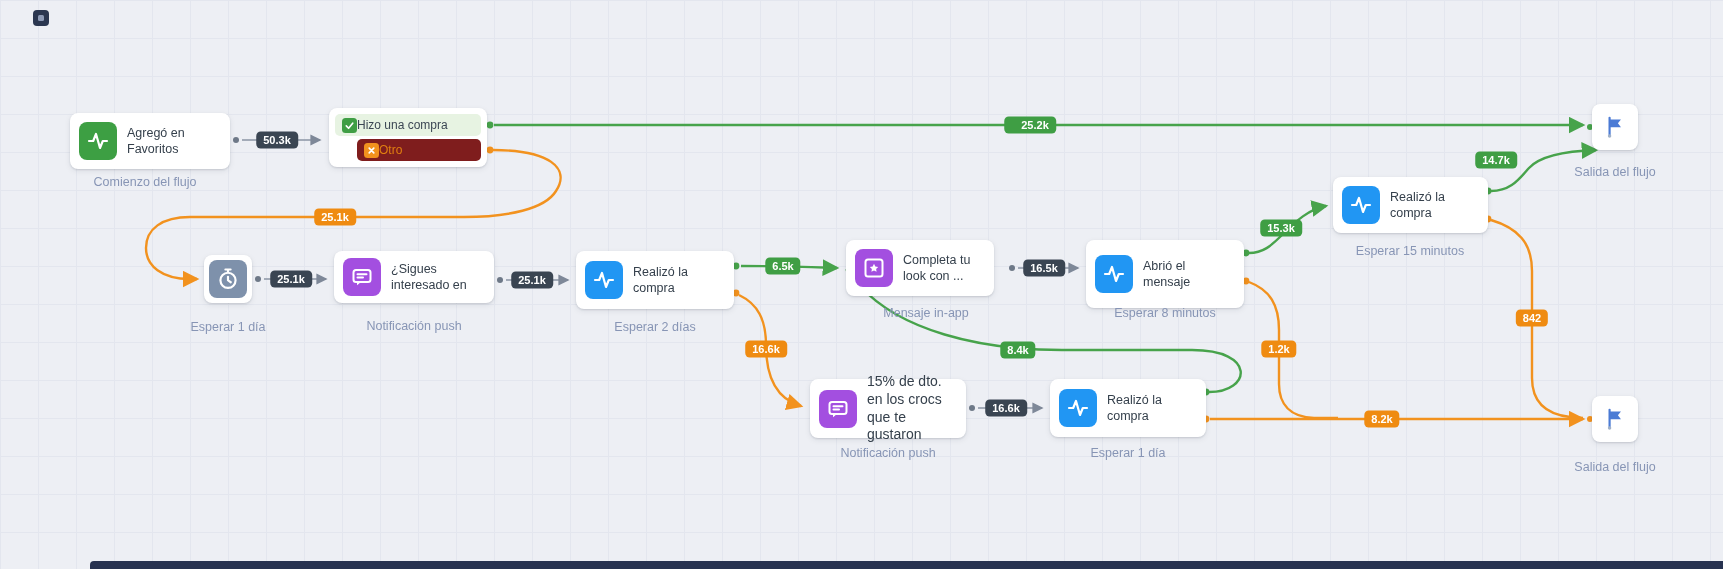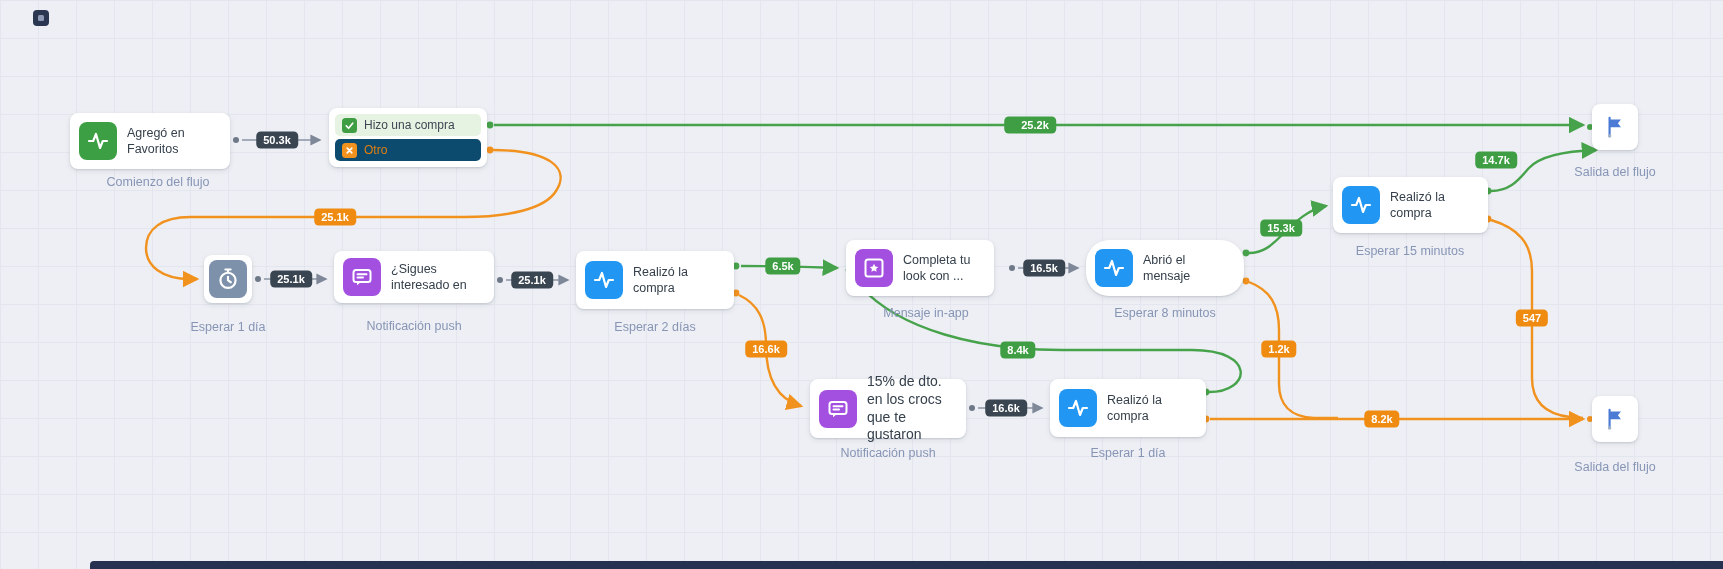--- a/index.html
+++ b/index.html
@@ -30,24 +30,24 @@
   .tile-green { background:#3d9f43; }
   .tile-blue { background:#2196f3; }
   .tile-purple { background:#a34fe0; }
   .tile-slate { background:#7e91ab; }
   .tile-white { background:#fff; }
   .node .title { font-size:12.5px; font-weight:500; color:#35404c; line-height:1.28; }
   .node .title.small-title { font-size:14px; }
   .node.square { padding:5px; justify-content:center; }
 
   .node.cond { flex-direction:column; gap:3px; padding:6px; align-items:stretch; }
-  .cond-row { display:flex; align-items:center; gap:7px; border-radius:5px;
+  .cond-row { display:flex; align-items:center; border-radius:5px;
     padding:3px 7px; height:22px; box-sizing:border-box; }
   .cond-row.yes { background:#e7f3e2; }
-  .cond-row.no  { background:#0c4a6e; }
+  .cond-row.no  { background:#7f1d1d;margin-left:22px; }
   .cond-ico { width:15px; height:15px; border-radius:3.5px; flex:0 0 auto;
     display:flex; align-items:center; justify-content:center; }
   .cond-row.yes .cond-ico { background:#3f9e44; }
   .cond-row.no  .cond-ico { background:#f2921e; }
   .cond-text { font-size:12px; color:#3c4754; font-weight:500; }
   .cond-row.no .cond-text { color:#e07f10; }
 
   .sublabel { position:absolute; transform:translateX(-50%); font-size:12.5px;
     color:#8795b5; white-space:nowrap; }
   .badge { position:absolute; transform:translate(-50%,-50%); font-size:11px;
@@ -126,21 +126,21 @@
   </svg>
 
   <div class="node" style="left:70px;top:113px;width:160px;height:56px;">
     <div class="icon-tile tile-green">
       <svg width="24" height="24" viewBox="0 0 24 24" fill="none" stroke="#fff" stroke-width="2.2" stroke-linecap="round" stroke-linejoin="round">
           <path d="M3 12 h4.2 L10 5 l4 14 2.8-7 H21"></path>
         </svg>
     </div>
     <div class="title">Agregó en Favoritos</div>
   </div>
-  <div class="sublabel" style="left:145px;top:175px;margin-left:13px;">Comienzo del flujo</div>
+  <div class="sublabel" style="left:145px;top:175px;">Comienzo del flujo</div>
 
   <div class="node cond" style="left:329px;top:108px;width:158px;height:59px;">
     <div class="cond-row yes">
       <span class="cond-ico">
         <svg width="11" height="11" viewBox="0 0 12 12">
             <path d="M2.5 6.5 L5 9 L9.5 3.5" stroke="#fff" stroke-width="1.8" fill="none" stroke-linecap="round" stroke-linejoin="round"></path>
           </svg>
       </span>
       <span class="cond-text">Hizo una compra</span>
     </div>
@@ -192,21 +192,21 @@
     <div class="icon-tile tile-purple">
       <svg width="24" height="24" viewBox="0 0 24 24">
           <rect x="3.5" y="3.5" width="17" height="17" rx="2.5" fill="none" stroke="#fff" stroke-width="2"></rect>
           <path d="M12 7.8 l1.3 2.7 2.9 .4 -2.1 2 .5 2.9 -2.6-1.4 -2.6 1.4 .5-2.9 -2.1-2 2.9-.4 Z" fill="#fff"></path>
         </svg>
     </div>
     <div class="title">Completa tu look con ...</div>
   </div>
   <div class="sublabel" style="left:926px;top:306px;">Mensaje in-app</div>
 
-  <div class="node" style="left:1086px;top:240px;width:158px;height:56px;border-radius:23px;">
+  <div class="node" style="left:1086px;top:240px;width:158px;height:68px;">
     <div class="icon-tile tile-blue">
       <svg width="24" height="24" viewBox="0 0 24 24" fill="none" stroke="#fff" stroke-width="2.2" stroke-linecap="round" stroke-linejoin="round">
           <path d="M3 12 h4.2 L10 5 l4 14 2.8-7 H21"></path>
         </svg>
     </div>
     <div class="title">Abrió el mensaje</div>
   </div>
   <div class="sublabel" style="left:1165px;top:306px;">Esperar 8 minutos</div>
 
   <div class="node" style="left:1333px;top:177px;width:155px;height:56px;">
@@ -270,16 +270,16 @@
   <div class="badge dark" style="left:291px;top:279px;">25.1k</div>
   <div class="badge dark" style="left:532px;top:280px;">25.1k</div>
   <div class="badge green" style="left:783px;top:266px;">6.5k</div>
   <div class="badge orange" style="left:766px;top:349px;">16.6k</div>
   <div class="badge dark" style="left:1044px;top:268px;">16.5k</div>
   <div class="badge green" style="left:1018px;top:350px;">8.4k</div>
   <div class="badge dark" style="left:1006px;top:408px;">16.6k</div>
   <div class="badge green" style="left:1281px;top:228px;">15.3k</div>
   <div class="badge orange" style="left:1279px;top:349px;">1.2k</div>
   <div class="badge orange" style="left:1382px;top:419px;">8.2k</div>
-  <div class="badge orange" style="left:1532px;top:318px;">547</div>
+  <div class="badge orange" style="left:1532px;top:318px;">842</div>
 
   <div class="bottom-bar"></div>
 </div>
 
 </body></html>

